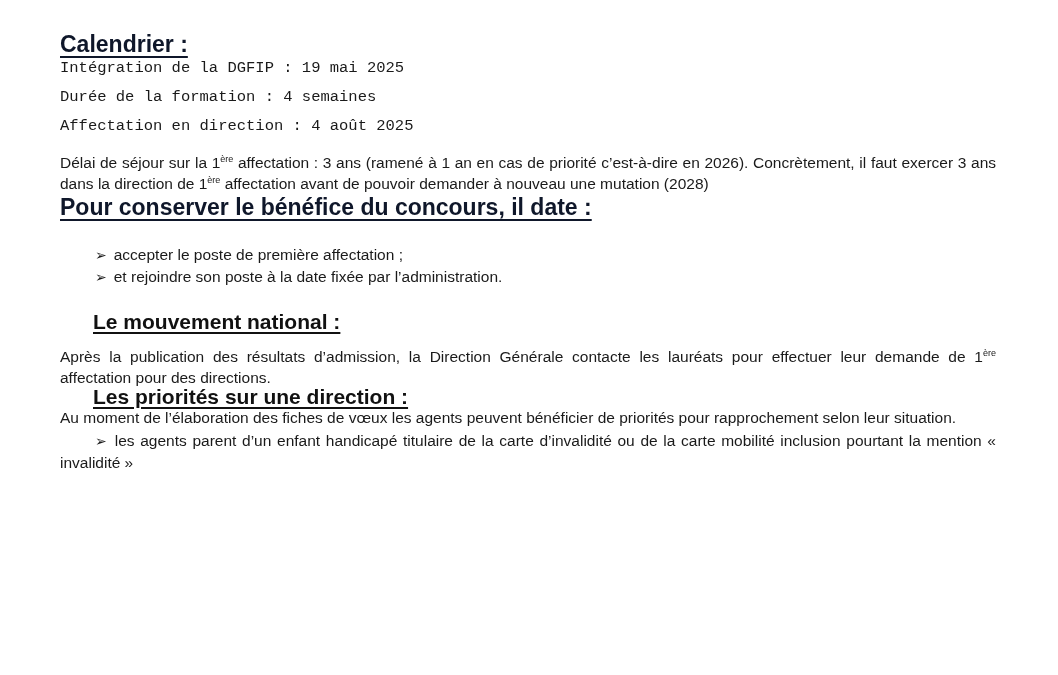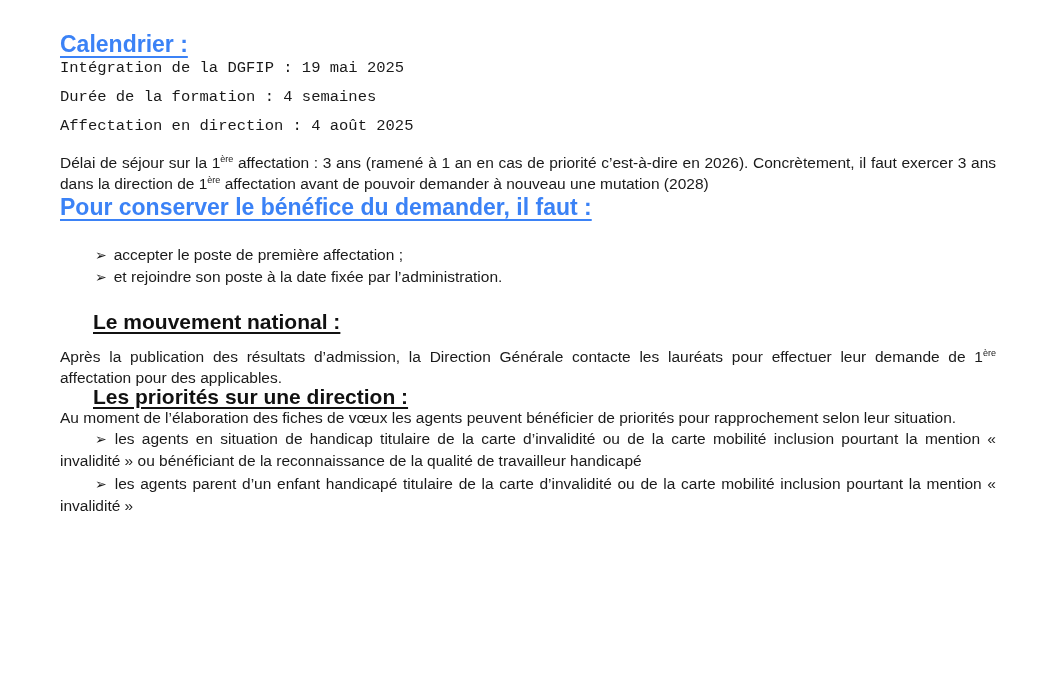--- a/index.html
+++ b/index.html
@@ -14,21 +14,21 @@
   .page {
     width: 1058px;
     height: 675px;
     padding: 31px 62px 0 60px;
     overflow: hidden;
   }
   h1.section-heading {
     font-size: 23px;
     line-height: 27px;
     font-weight: bold;
-    color: #3b82f6;
+    color: #0f172a;
     margin: 0;
   }
   h1.section-heading .hd {
     text-decoration: underline;
     text-underline-offset: 4px;
     text-decoration-thickness: 2px;
   }
   h2.sub-heading {
     font-size: 21px;
     line-height: 18px;
@@ -89,38 +89,37 @@
     <span class="hd">Calendrier :</span>
   </h1>
 
   <p class="body-line p-first">Intégration de la DGFIP : 19 mai 2025</p>
   <p class="body-line">Durée de la formation : 4 semaines</p>
   <p class="body-line">Affectation en direction : 4 août 2025</p>
 
   <p class="body-just p-delai"><span>Délai de séjour sur la 1</span><sup class="ord">ère</sup><span> affectation : 3 ans (ramené à 1 an en cas de priorité c’est-à-dire en 2026). Concrètement, il faut exercer 3 ans dans la direction de 1</span><sup class="ord">ère</sup><span> affectation avant de pouvoir demander à nouveau une mutation (2028)</span></p>
 
   <h1 class="section-heading h1-conserver">
-    <span class="hd">Pour conserver le bénéfice du demander, il faut :</span>
+    <span class="hd">Pour conserver le bénéfice du concours, il date :</span>
   </h1>
 
   <div class="bullet-list">
     <p class="bullet-line"><span class="marker">➢</span><span>accepter le poste de première affectation ;</span></p>
     <p class="bullet-line"><span class="marker">➢</span><span>et rejoindre son poste à la date fixée par l’administration.</span></p>
   </div>
 
 
   <h2 class="sub-heading h2-mouvement">
     <span class="hd">Le mouvement national :</span>
   </h2>
 
-  <p class="body-just p-apres"><span>Après la publication des résultats d’admission, la Direction Générale contacte les lauréats pour effectuer leur demande de 1</span><sup class="ord">ère</sup><span> affectation pour des applicables.</span></p>
+  <p class="body-just p-apres"><span>Après la publication des résultats d’admission, la Direction Générale contacte les lauréats pour effectuer leur demande de 1</span><sup class="ord">ère</sup><span> affectation pour des directions.</span></p>
 
   <h2 class="sub-heading h2-priorites">
     <span class="hd">Les priorités sur une direction :</span>
   </h2>
 
   <p class="body-just p-aumoment">Au moment de l’élaboration des fiches de vœux les agents peuvent bénéficier de priorités pour rapprochement selon leur situation.</p>
 
-  <p class="bullet-just b1"><span class="marker">➢</span><span>les agents en situation de handicap titulaire de la carte d’invalidité ou de la carte mobilité inclusion pourtant la mention « invalidité » ou bénéficiant de la reconnaissance de la qualité de travailleur handicapé</span></p>
 
   <p class="bullet-just b2"><span class="marker">➢</span><span>les agents parent d’un enfant handicapé titulaire de la carte d’invalidité ou de la carte mobilité inclusion pourtant la mention « invalidité »</span></p>
 
 </div>
 
 </body></html>

